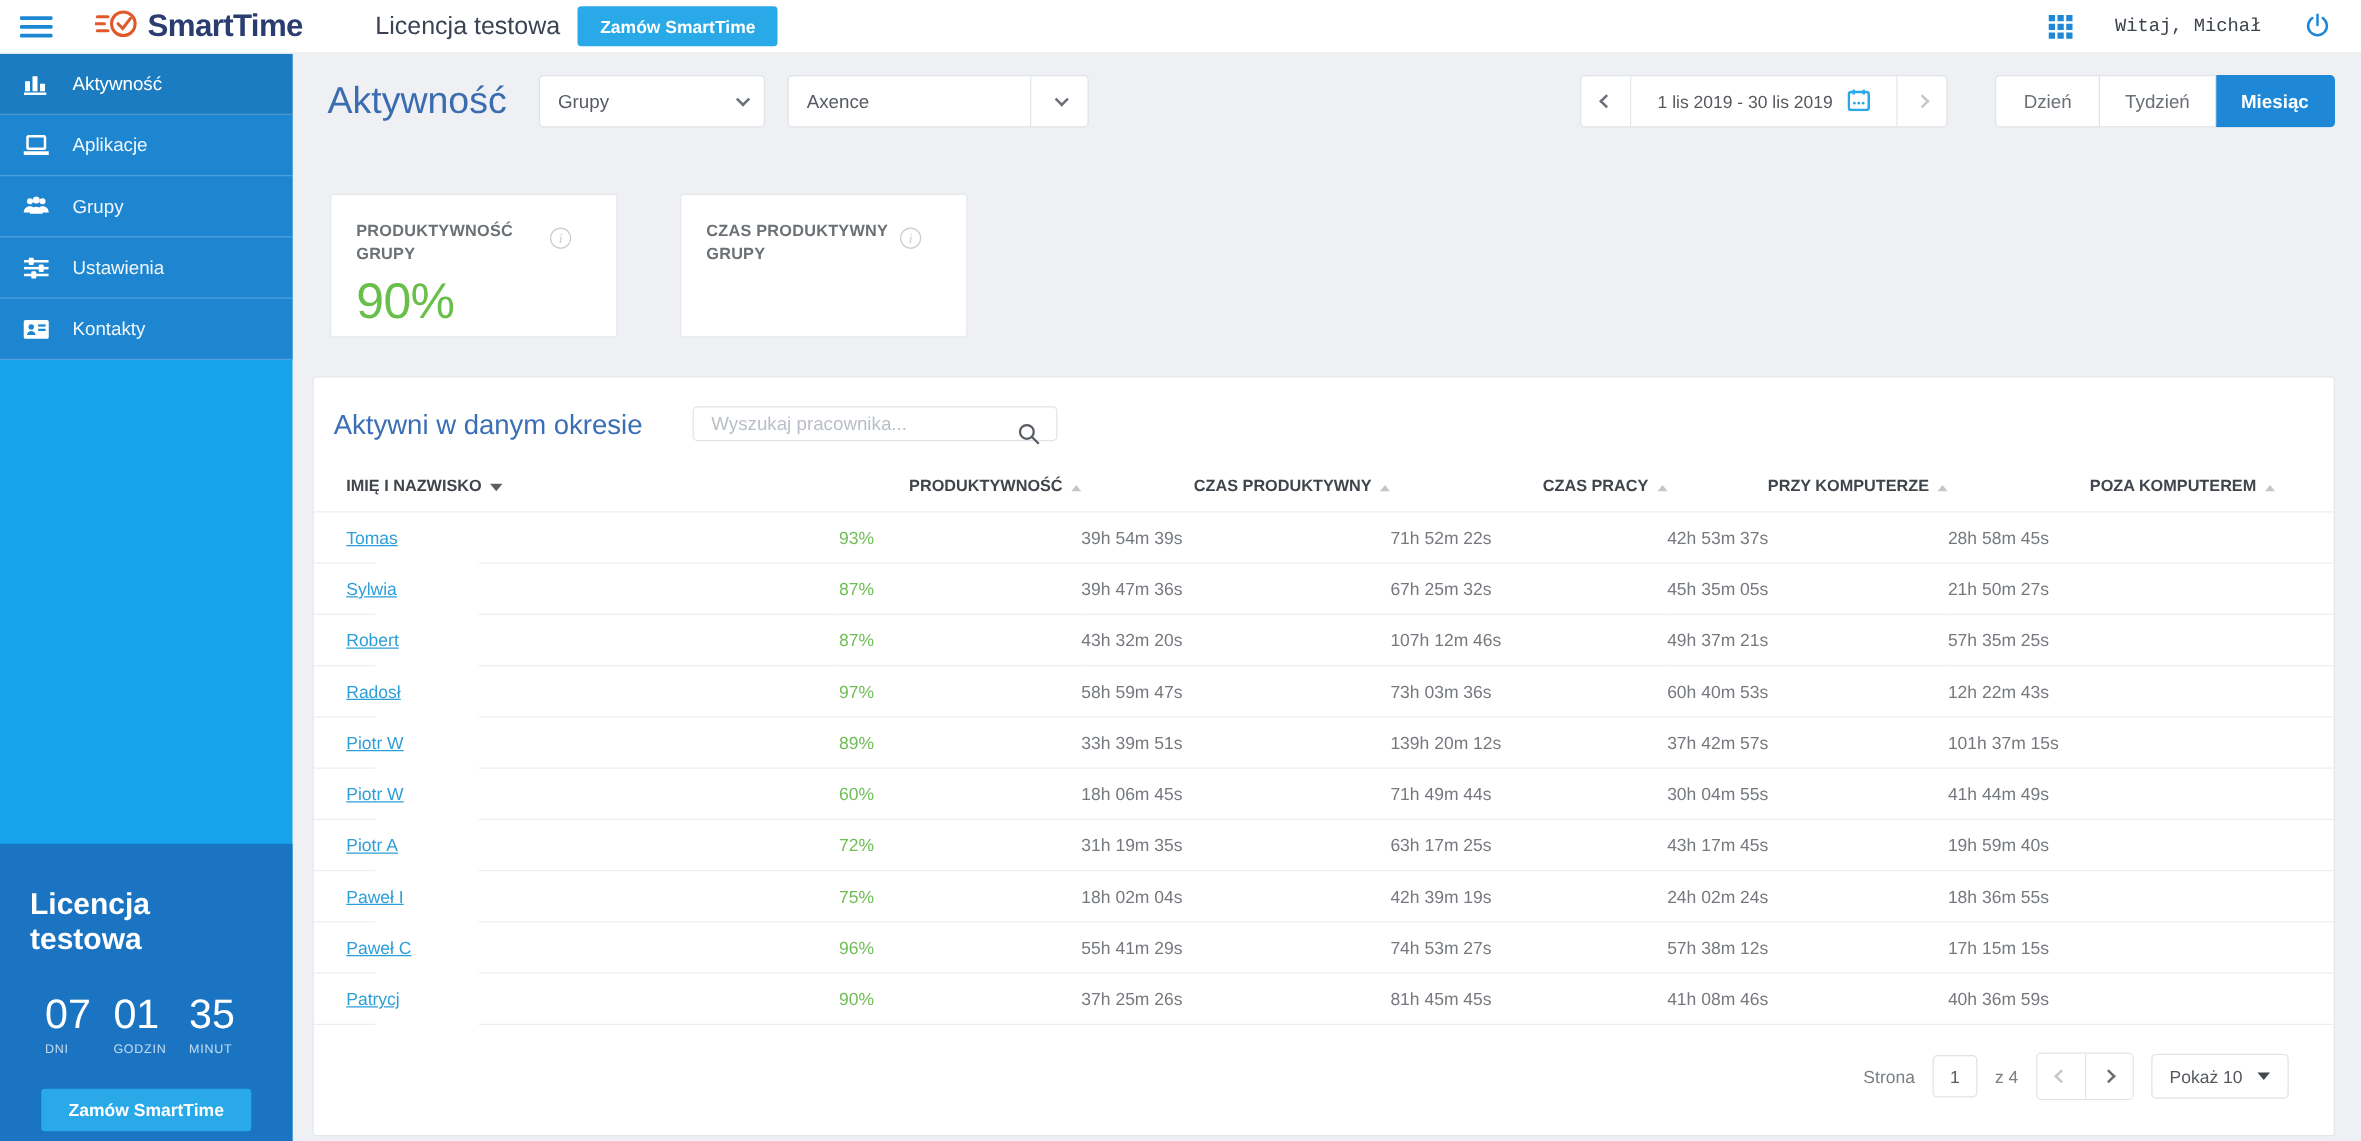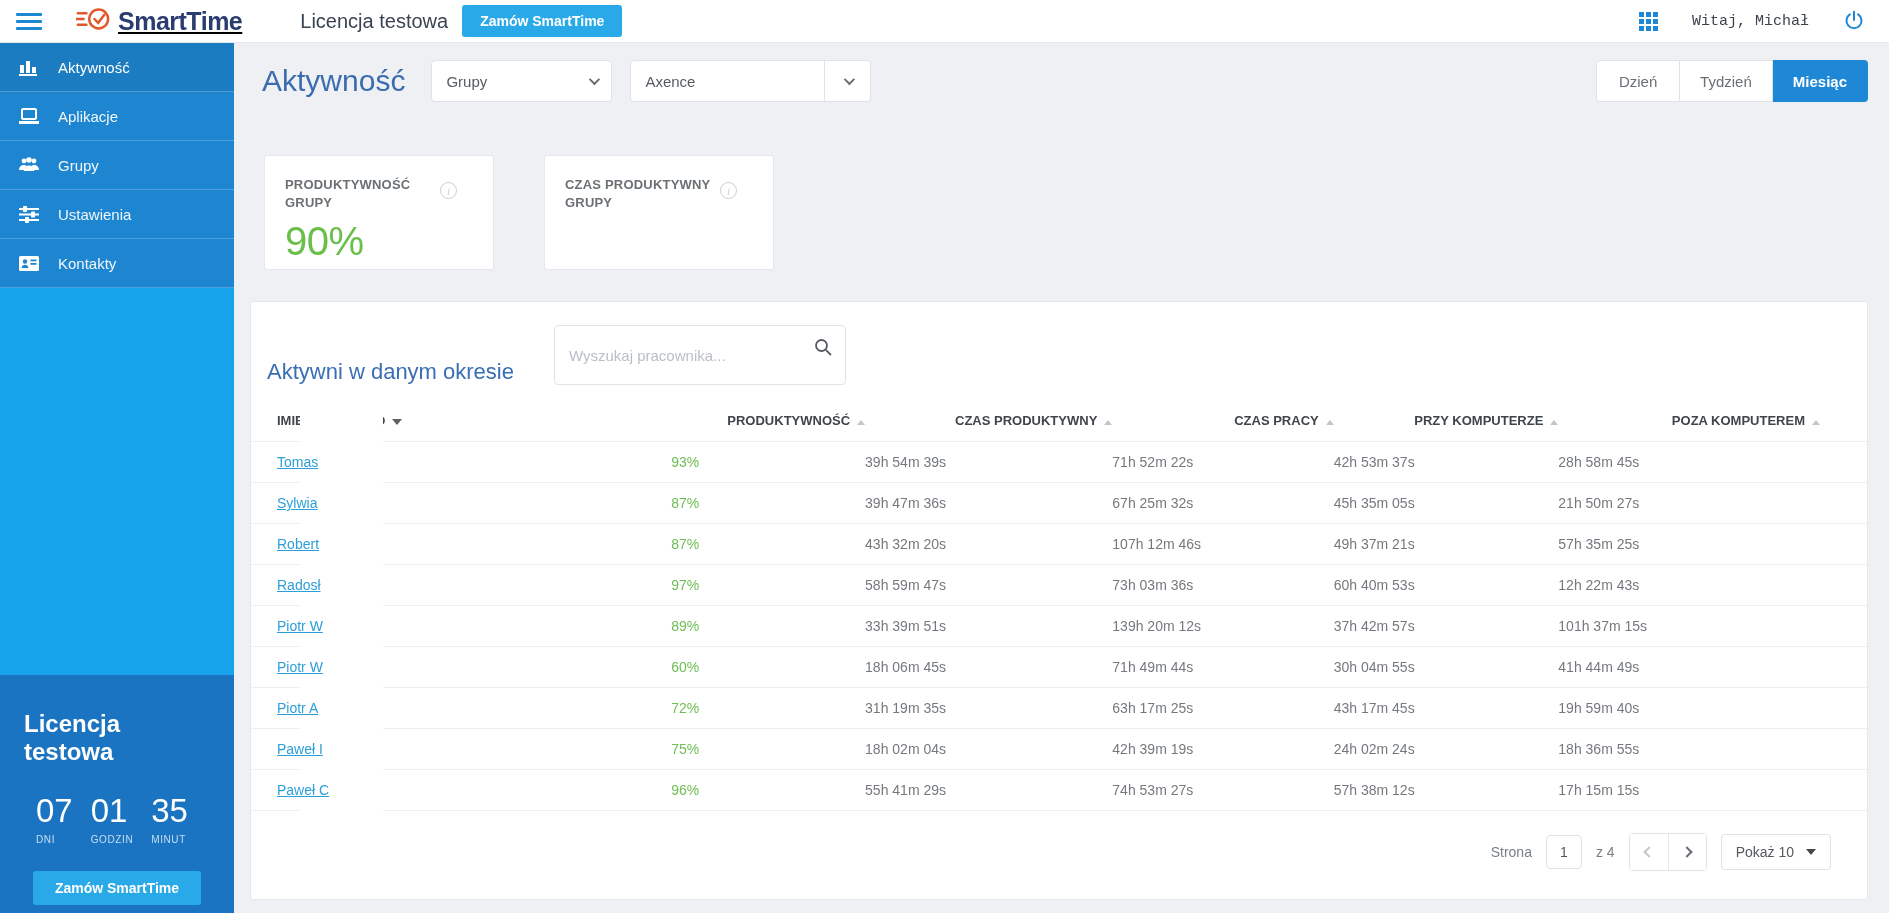--- a/index.html
+++ b/index.html
@@ -4,21 +4,21 @@
 <style>
   * { margin:0; padding:0; box-sizing:border-box; }
   html,body { width:1889px; height:913px; overflow:hidden;
     font-family:"Liberation Sans", sans-serif; background:#eef0f3; }
 
   
   .topbar { height:43px; background:#fff; border-bottom:1px solid #e6e8ea;
     display:flex; align-items:center; padding:0 24px 0 16px; position:relative; z-index:5; }
   .burger { width:26px; display:flex; flex-direction:column; gap:4px; cursor:pointer; }
   .burger span { height:3px; background:#1c87d3; border-radius:1px; }
-  .logo-wrap { display:flex; align-items:center; margin-left:34px; gap:8px;text-decoration:underline; }
+  .logo-wrap { display:flex; align-items:center; margin-left:34px; gap:8px; }
   .logo-text { font-size:25px; font-weight:700; color:#2b3d70; letter-spacing:-.5px; }
   .lic-label { margin-left:58px; font-size:20px; color:#3a4354; }
   .order-btn-top { margin-left:14px; background:#29a9e8; color:#fff; border:none; border-radius:3px;
     font-size:14px; font-weight:700; padding:8px 18px; cursor:pointer; font-family:inherit; }
   .topbar-right { margin-left:auto; display:flex; align-items:center; gap:34px; }
   .grid-icon { display:grid; grid-template-columns:repeat(3,5px); grid-gap:2px; cursor:pointer; }
   .grid-icon i { width:5px; height:5px; background:#1e88d6; }
   .greeting { font-size:15px; color:#3c434c;font-family:Liberation Mono, monospace; }
   .power-icon { cursor:pointer; display:flex; }
 
@@ -84,21 +84,21 @@
   .info-icon { position:absolute; top:26px; right:36px; width:17px; height:17px; border:1px solid #c9cdd1;
     border-radius:50%; color:#c9cdd1; font-size:11px; display:flex; align-items:center; justify-content:center;
     font-family:"Liberation Serif", serif; font-style:italic; }
 
   
   .table-card { background:#fff; border:1px solid #e5e8eb; border-radius:3px; margin-top:31px;
     position:relative; }
   .table-head-row { display:flex; align-items:flex-end; padding:23px 24px 18px 16px; }
   .table-title { font-size:22px; color:#3a6eb5; font-weight:400; }
   .search-wrap { position:relative; margin-left:40px; }
-  .search-input { width:292px; height:60px; border:1px solid #e0e3e7; border-radius:4px;
+  .search-input { width:292px; height:28px; border:1px solid #e0e3e7; border-radius:4px;
     padding:0 44px 0 14px; font-size:15px; color:#3c434c; font-family:inherit; outline:none; }
   .search-input::placeholder { color:#b9bfc6; }
   .search-icon { position:absolute; right:13px; top:12px; }
 
   table { width:100%; border-collapse:collapse; }
   th { font-size:13px; font-weight:700; color:#3f454b; text-transform:uppercase;
     padding:10px 0 13px; white-space:nowrap; cursor:pointer; }
   .th-name { text-align:left; padding-left:26px; }
   .th-num { text-align:right; }
   th:last-child { padding-right:47px; }
@@ -267,20 +267,41 @@
         <span>Grupy</span>
         <span class="chev chev-down"></span>
       </div>
       <div class="select-box sel-sub">
         <span>Axence</span>
         <span class="sel-caret-cell">
             <span class="chev chev-down"></span>
           </span>
       </div>
       <div class="toolbar-right">
+        <div class="datenav">
+          <div class="dn-prev">
+              <span class="chev chev-left"></span>
+            </div>
+          <div class="dn-date">
+            <span>1 lis 2019 - 30 lis 2019</span>
+            <span>
+              <svg width="18" height="18" viewBox="0 0 18 18">
+                <rect x="1" y="2.5" width="16" height="14.5" rx="2" fill="none" stroke="#29a9e8" stroke-width="2"></rect>
+                <line x1="5" y1="0.8" x2="5" y2="4.5" stroke="#29a9e8" stroke-width="2"></line>
+                <line x1="13" y1="0.8" x2="13" y2="4.5" stroke="#29a9e8" stroke-width="2"></line>
+                <circle cx="5.5" cy="11.5" r="1.1" fill="#29a9e8"></circle>
+                  <circle cx="9" cy="11.5" r="1.1" fill="#29a9e8"></circle>
+                  <circle cx="12.5" cy="11.5" r="1.1" fill="#29a9e8"></circle>
+              </svg>
+            </span>
+          </div>
+          <div class="dn-next">
+              <span class="chev light chev-right"></span>
+            </div>
+        </div>
         <div class="period-group">
           <button class="period-btn">Dzień</button>
           <button class="period-btn">Tydzień</button>
           <button class="period-btn active">Miesiąc</button>
         </div>
       </div>
     </div>
 
     <div class="cards-row">
       <div class="sum-card">
@@ -394,20 +415,28 @@
               <td class="td-num">18h 36m 55s</td>
             </tr>
             <tr>
               <td class="td-name"><a href="#" class="name-link">Paweł C</a></td>
               <td class="td-num pct">96%</td>
               <td class="td-num">55h 41m 29s</td>
               <td class="td-num">74h 53m 27s</td>
               <td class="td-num">57h 38m 12s</td>
               <td class="td-num">17h 15m 15s</td>
             </tr>
+            <tr>
+              <td class="td-name"><a href="#" class="name-link">Patrycj</a></td>
+              <td class="td-num pct">90%</td>
+              <td class="td-num">37h 25m 26s</td>
+              <td class="td-num">81h 45m 45s</td>
+              <td class="td-num">41h 08m 46s</td>
+              <td class="td-num">40h 36m 59s</td>
+            </tr>
           </tbody>
       </table>
       <div class="name-mask"></div>
 
       <div class="pagination">
         <span>Strona</span>
         <input class="page-input" type="text" value="1" style="">
         <span>z 4</span>
         <div class="pg-btns">
           <div class="pg-btn">

